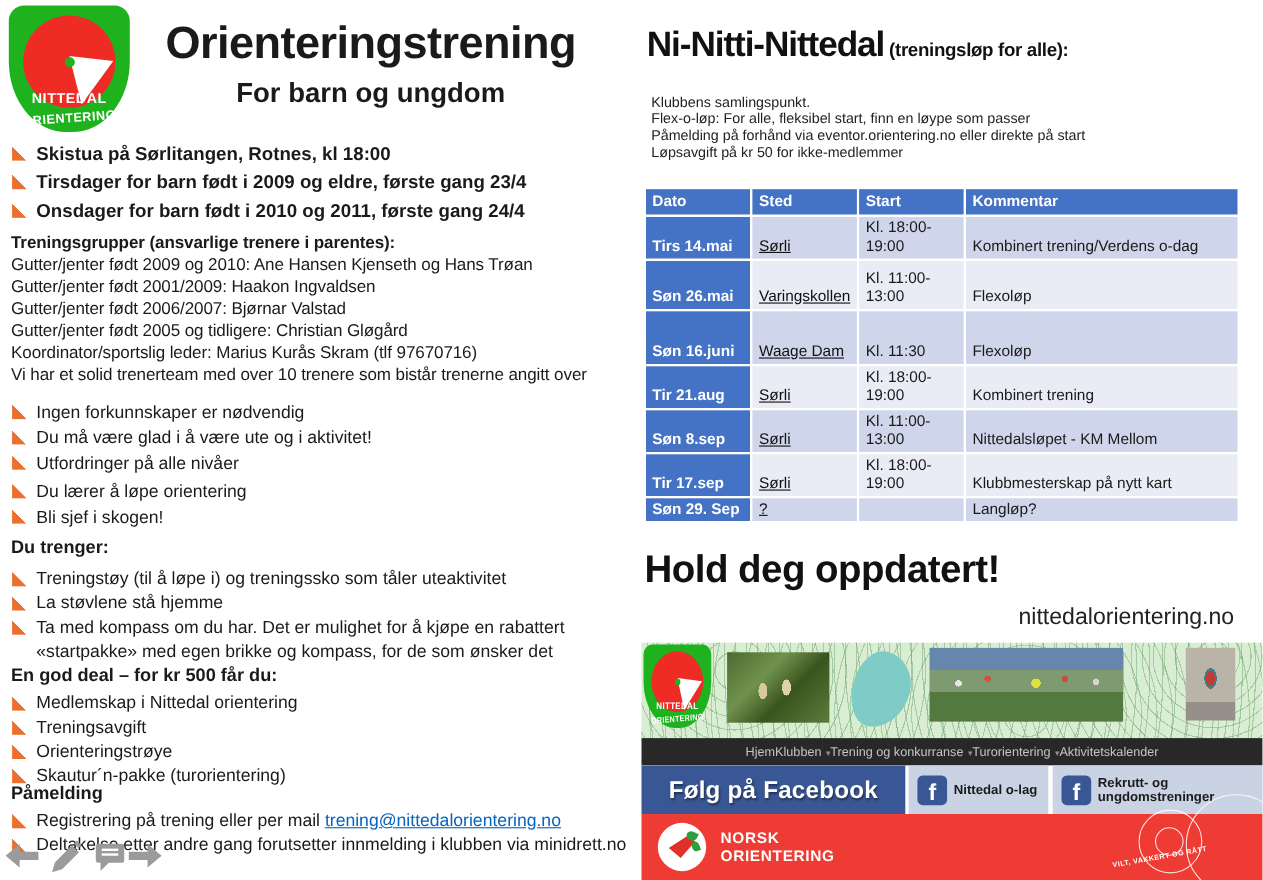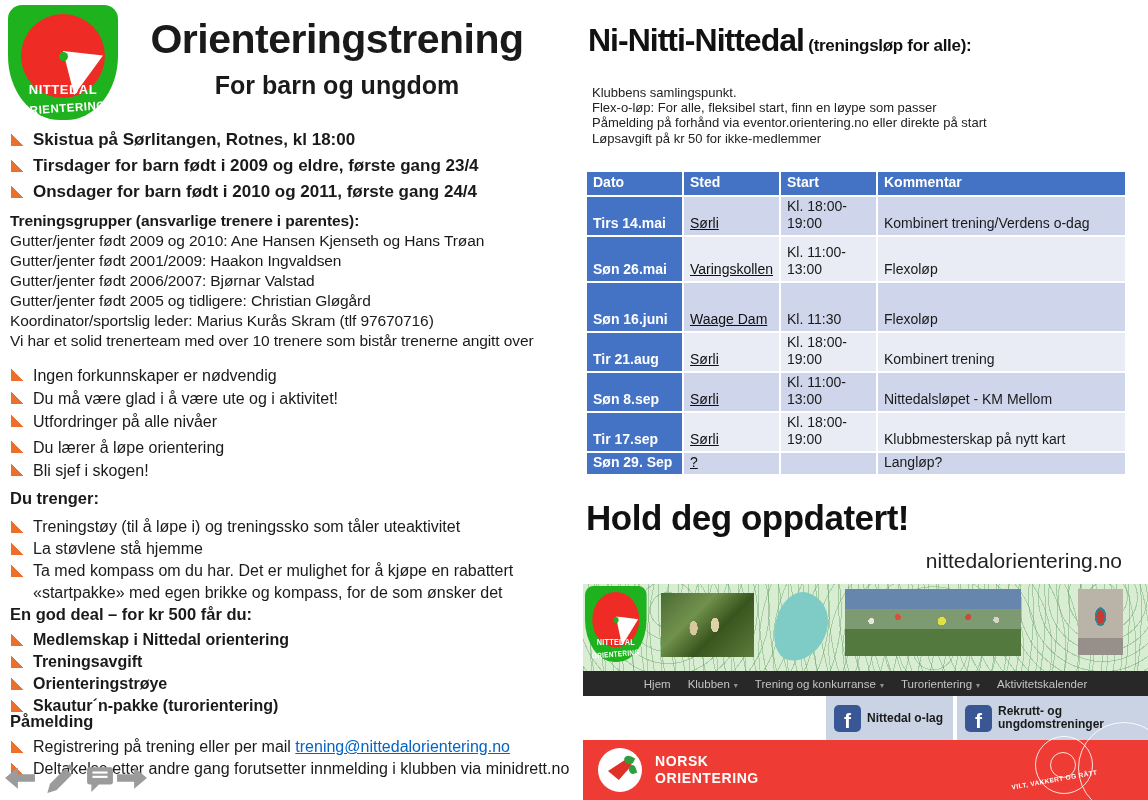--- a/index.html
+++ b/index.html
@@ -60,21 +60,21 @@
   .site{position:absolute;left:583px;top:584px;width:565px;height:216px;overflow:hidden;}
   .banner{position:absolute;left:0;top:0;width:565px;height:87px;background-color:#d9edd3;
     background-image:
       repeating-radial-gradient(circle at 15% 30%, rgba(98,160,98,0) 0 5px, rgba(98,160,98,.45) 5px 6px, rgba(98,160,98,0) 6px 12px),
       repeating-radial-gradient(circle at 62% 75%, rgba(98,160,98,0) 0 6px, rgba(98,160,98,.4) 6px 7px, rgba(98,160,98,0) 7px 14px),
       repeating-radial-gradient(circle at 92% 15%, rgba(90,150,90,0) 0 4px, rgba(90,150,90,.4) 4px 5px, rgba(90,150,90,0) 5px 10px);}
   .lake{position:absolute;left:192px;top:8px;width:52px;height:70px;background:#7fccc6;
         border-radius:45% 55% 60% 40% / 50% 45% 55% 50%;transform:rotate(14deg);}
   .photo{position:absolute;}
   .navbar{position:absolute;left:0;top:87px;width:565px;height:25px;background:#282828;
-          display:flex;align-items:center;justify-content:center;gap:17px;}
+          display:flex;align-items:center;justify-content:center;}
   .navbar .nav-item{font-size:11.5px;color:#c4c4c4;white-space:nowrap;}
   .navbar .caret{font-size:8px;color:#8f8f8f;margin-left:4px;}
   .fbrow{position:absolute;left:0;top:112px;width:565px;height:44px;background:#fff;}
   .fb-follow{position:absolute;left:0;top:0;width:240px;height:44px;background:#3a5795;
              display:flex;align-items:center;justify-content:center;}
   .fb-follow span{color:#fff;font-weight:bold;font-size:22px;letter-spacing:.2px;
                   text-shadow:1px 2px 2px rgba(0,0,0,.45);white-space:nowrap;}
   .fb-box{position:absolute;top:0;height:44px;background:#c9d3e3;display:flex;align-items:center;gap:6px;padding-left:8px;box-sizing:border-box;}
   .fb-icon{flex:0 0 27px;width:27px;height:27px;border-radius:5px;background:#3a5795;color:#fff;
            font-weight:bold;font-size:21px;display:flex;align-items:flex-end;justify-content:center;line-height:23px;}
@@ -173,21 +173,21 @@
         </li>
       <li>
           <span class="flag"></span>
           <span>Ta med kompass om du har. Det er mulighet for å kjøpe en rabattert «startpakke» med egen brikke og kompass, for de som ønsker det</span>
         </li>
     </ul>
   </div>
 
   <div class="abs" style="left:10px;top:604px;">
     <div class="lhead">En god deal – for kr 500 får du:</div>
-    <ul class="blist" style="margin-top:4px;font-weight:bold;">
+    <ul class="blist" style="margin-top:4px;">
       <li>
           <span class="flag"></span>
           <span>Medlemskap i Nittedal orientering</span>
         </li>
       <li>
           <span class="flag"></span>
           <span>Treningsavgift</span>
         </li>
       <li>
           <span class="flag"></span>
@@ -338,20 +338,23 @@
 
     <div class="navbar">
       <span class="nav-item">Hjem</span>
       <span class="nav-item"><span>Klubben</span><span class="caret">▾</span></span>
       <span class="nav-item"><span>Trening og konkurranse</span><span class="caret">▾</span></span>
       <span class="nav-item"><span>Turorientering</span><span class="caret">▾</span></span>
       <span class="nav-item">Aktivitetskalender</span>
     </div>
 
     <div class="fbrow">
+      <div class="fb-follow">
+        <span>Følg på Facebook</span>
+      </div>
       <div class="fb-box" style="left:243px;width:127px;">
         <div class="fb-icon">f</div>
         <div class="fb-label">Nittedal o-lag</div>
       </div>
       <div class="fb-box" style="left:374px;width:220px;">
         <div class="fb-icon">f</div>
         <div class="fb-label" style="width:130px;">Rekrutt- og ungdomstreninger</div>
       </div>
     </div>
 

